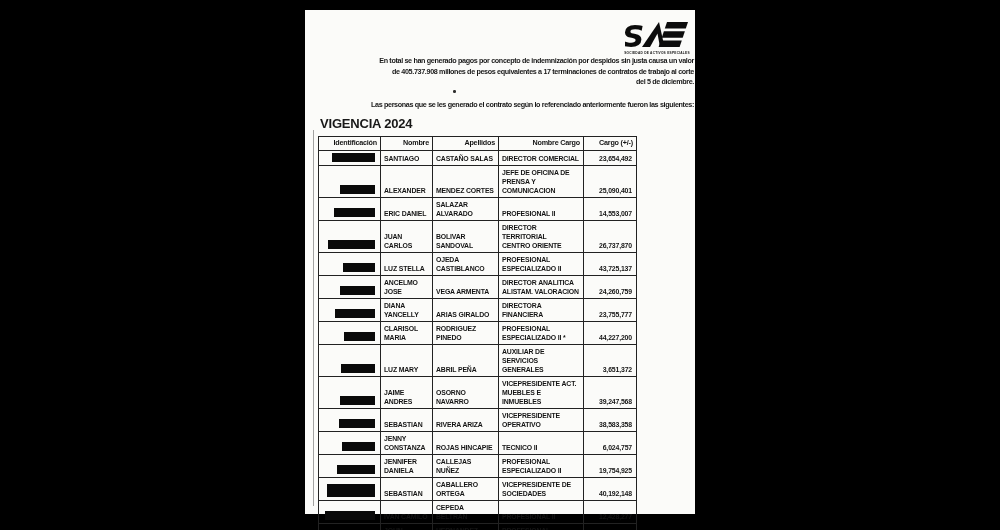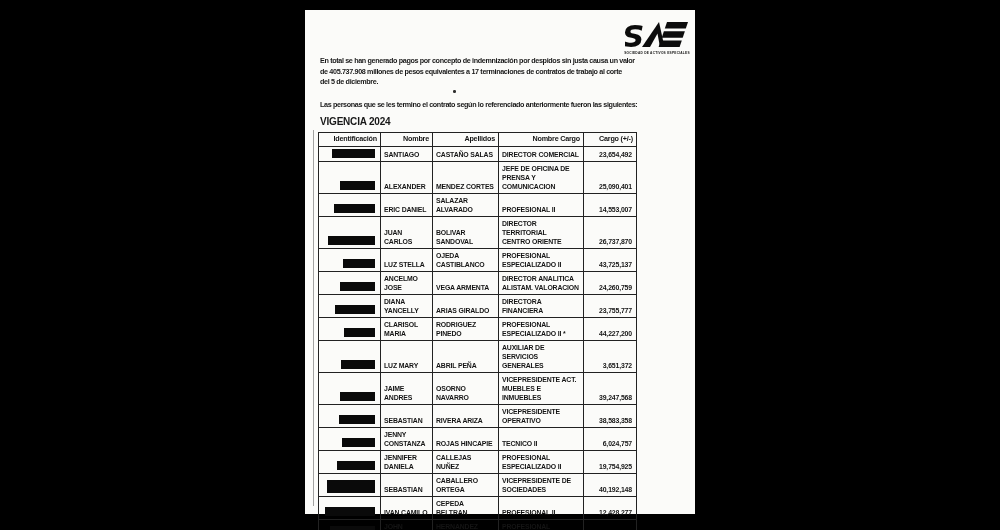--- a/index.html
+++ b/index.html
@@ -43,25 +43,25 @@
   }
 
   
   .content {
     position: absolute; left: 15px; top: 46px;
     width: 374px; color: #181818;
   }
   .para {
     font-size: 7.2px; font-weight: bold;
     letter-spacing: -0.35px; line-height: 10.5px;
-    white-space: pre-line; color: #181818;
+    white-space: pre-line; color: #181818; text-align: right;
   }
   .para-2 { margin-top: 12px; }
   .vigencia {
-    margin-top: 6px; font-size: 10px; font-weight: bold;
+    margin-top: 6px; font-size: 13px; font-weight: bold;
     letter-spacing: -0.2px;
   }
 
   
   table.term-table {
     margin-top: 5px; margin-left: -2px;
     border-collapse: collapse; table-layout: fixed;
     width: 318px;
   }
   .term-table th, .term-table td { border: 1px solid #222; }
@@ -99,21 +99,21 @@
       <polygon points="38.9,11.25 59.9,11.25 57.7,17.75 36.7,17.75" fill="#0c0c0c"></polygon>
       <polygon points="35.8,20.5 56.8,20.5 54.6,27 33.6,27" fill="#0c0c0c"></polygon>
     </svg>
     <div class="logo-tagline">SOCIEDAD DE ACTIVOS ESPECIALES</div>
   </div>
 
   <div class="content">
     <div class="para para-1">En total se han generado pagos por concepto de indemnización por despidos sin justa causa un valor
 de 405.737.908 millones de pesos equivalentes a 17 terminaciones de contratos de trabajo al corte
 del 5 de diciembre.</div>
-    <div class="para para-2">Las personas que se les termino el contrato según lo referenciado anteriormente fueron las siguientes:</div>
+    <div class="para para-2">Las personas que se les generado el contrato según lo referenciado anteriormente fueron las siguientes:</div>
     <div class="vigencia">VIGENCIA 2024</div>
 
     <table class="term-table">
       <colgroup>
           <col style="width: 62px;">
           <col style="width: 52px;">
           <col style="width: 66px;">
           <col style="width: 85px;">
           <col style="width: 53px;">
         </colgroup>

